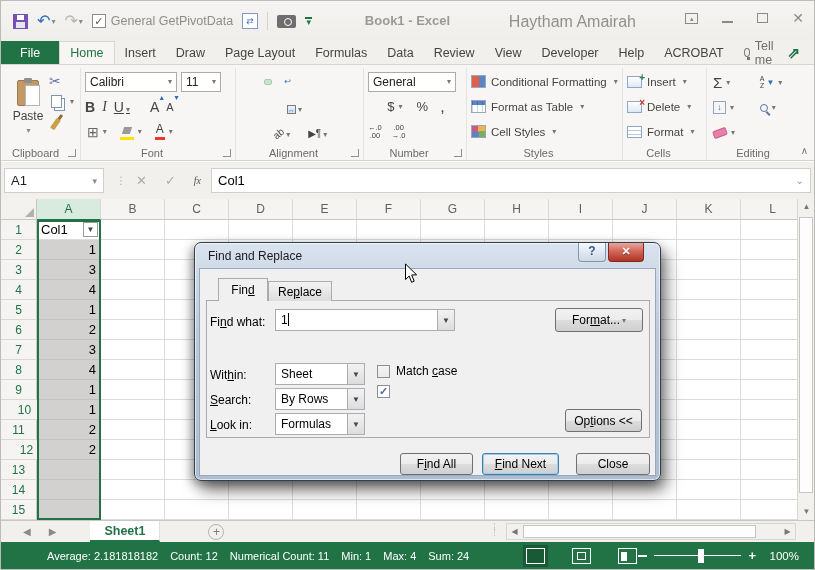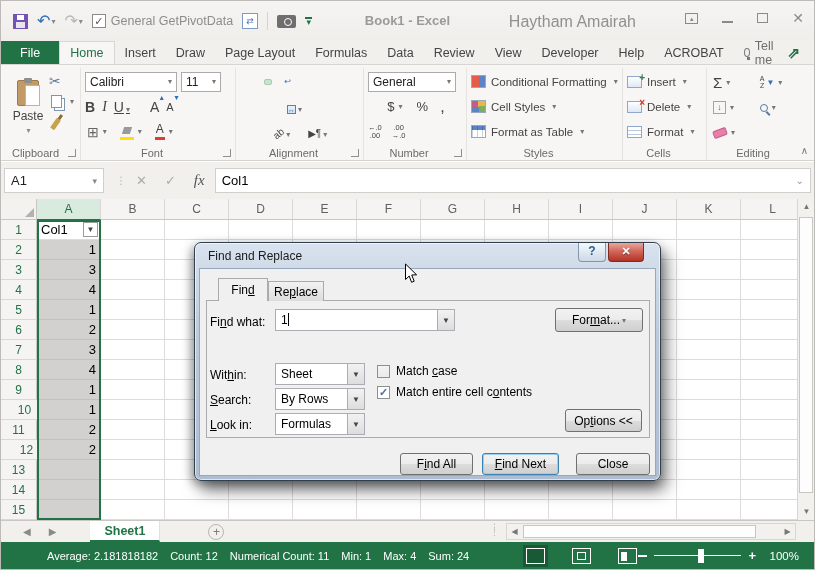--- a/index.html
+++ b/index.html
@@ -99,21 +99,21 @@
 .mag-ic::after { content:""; position:absolute; left:6px; top:6px; width:5px; height:1.6px; background:#5A7A9E; transform:rotate(45deg); transform-origin:0 0; }
 .eras-ic { width:14px; height:8px; background:#E87FA8; border-radius:2px; transform:rotate(-20deg); border:1px solid #C45A86; }
 .collapse-ic { position:absolute; right:6px; bottom:4px; color:#777; font-size:10px; }
 
 
 .frow { position:absolute; top:161px; left:0; right:0; height:37px; background:#F1F0ED; display:flex; align-items:center; }
 .namebox { margin-left:3px; width:100px; height:25px; background:#fff; border:1px solid #D1CFCC; display:flex; align-items:center; padding:0 6px; font-size:13px; color:#222; }
 .namebox .ca { margin-left:auto; font-size:9px; color:#888; }
 .fdots { color:#B0AEAB; font-size:10px; letter-spacing:0; margin:0 10px 0 12px; line-height:.5; }
 .fbtn { color:#ABABA9; font-size:13px; margin-right:18px; }
-.fx { color:#555; font-style:italic; font-family:"Liberation Serif",serif; font-size:15px; margin-right:10px; }
+.fx { color:#555; font-style:italic; font-family:"Liberation Serif",serif; font-size:10px; margin-right:10px; }
 .fbar { flex:1; height:25px; background:#fff; border:1px solid #D1CFCC; display:flex; align-items:center; padding:0 6px; font-size:13px; color:#000; margin-right:3px; }
 .fbar .exp { margin-left:auto; color:#999; font-size:10px; }
 
 
 .grid { position:absolute; top:198px; left:0; width:798px; height:321px; overflow:hidden; background:#fff; }
 .gcell { position:absolute; font-size:12px; }
 .corner { background:#F3F2EF; border-right:1px solid #C9C7C4; border-bottom:1px solid #C9C7C4; }
 .corner::after { content:""; position:absolute; right:2px; bottom:2px; border-left:9px solid transparent; border-bottom:9px solid #B3B1AE; }
 .colh { background:#F5F4F2; border-right:1px solid #DAD8D5; border-bottom:1px solid #C9C7C4; color:#5F6062; display:flex; align-items:center; justify-content:center; }
 .colh.sel { background:#D9EADF; color:#1E7145; border-bottom:1px solid #217346; }
@@ -349,26 +349,26 @@
       <div class="launch"></div>
     </div>
 
     <div class="group" style="width:156px">
       <div>
         <div class="stylerow dd">
             <span class="sty-ic sty-cf"></span>
             <span>Conditional Formatting</span>
           </div>
         <div class="stylerow dd">
+            <span class="sty-ic sty-ft"></span>
+            <span>Format as Table</span>
+          </div>
+        <div class="stylerow dd">
             <span class="sty-ic sty-cs"></span>
             <span>Cell Styles</span>
-          </div>
-        <div class="stylerow dd">
-            <span class="sty-ic sty-ft"></span>
-            <span>Format as Table</span>
           </div>
       </div>
       <div class="glabel">Styles</div>
     </div>
 
     <div class="group" style="width:84px">
       <div>
         <div class="stylerow dd">
             <span class="cel-ic cel-ins"></span>
             <span>Insert</span>
@@ -709,21 +709,21 @@
 
   <div class="dialog">
     <div class="dlg-title">Find and Replace</div>
     <div class="dlg-help">?</div>
     <div class="dlg-close">✕</div>
     <div class="dlg-client">
 
       <div class="dtab active" style="left:18px;width:50px">
         <span><span>Fin</span><span class="accel">d</span><span></span></span>
       </div>
-      <div class="dtab inactive" style="left:68px;width:56px">
+      <div class="dtab inactive" style="left:68px;width:64px">
         <span><span>Re</span><span class="accel">p</span><span>lace</span></span>
       </div>
       <div class="tabpage"></div>
 
       <div class="dlabel" style="left:10px;top:46px">
         <span>Fi</span><span class="accel">n</span><span>d what:</span>
       </div>
       <div class="dcombo" style="left:75px;top:40px;width:180px">
         <span class="txt"><span>1</span><span class="caret"></span></span>
         <span class="abtn">▼</span>
@@ -755,21 +755,20 @@
         <span class="txt">Formulas</span>
         <span class="abtn">▼</span>
       </div>
 
       <div class="dcheck" style="left:177px;top:95px">
         <span class="cbbox"></span>
         <span><span>Match </span><span class="accel">c</span><span>ase</span></span>
       </div>
       <div class="dcheck" style="left:177px;top:116px">
         <span class="cbbox checked">✓</span>
-        <span><span>Match entire cell c</span><span class="accel">o</span><span>ntents</span></span>
       </div>
 
       <div class="wbtn" style="left:365px;top:140px;width:77px;height:23px">
         <span><span>Op</span><span class="accel">t</span><span>ions &lt;&lt;</span></span>
       </div>
 
       <div class="wbtn" style="left:200px;top:184px;width:73px;height:22px">
         <span><span>F</span><span class="accel">i</span><span>nd All</span></span>
       </div>
       <div class="wbtn default" style="left:282px;top:184px;width:77px;height:22px">

